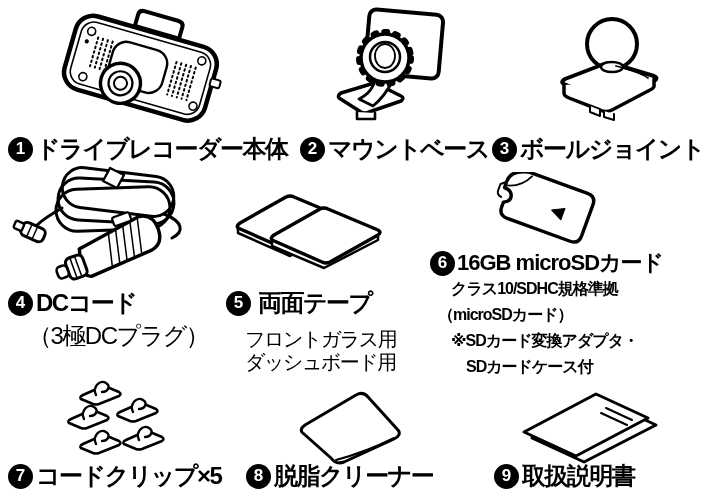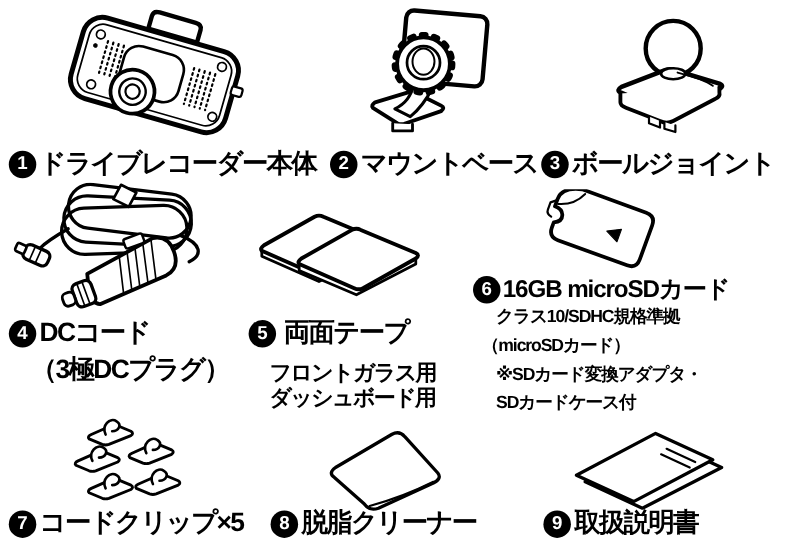--- a/index.html
+++ b/index.html
@@ -14,21 +14,21 @@
   .label{
     position:absolute;display:flex;align-items:center;gap:3px;
     font-weight:700;font-size:24px;letter-spacing:-1.5px;line-height:28px;white-space:nowrap;
   }
   .badge{
     flex:0 0 auto;width:25px;height:25px;border-radius:50%;background:#000;color:#fff;
     display:inline-flex;align-items:center;justify-content:center;
     font-size:17px;font-weight:700;letter-spacing:0;
   }
   .sub{
-    position:absolute;font-weight:700;white-space:nowrap;letter-spacing:-1.5px;
+    position:absolute;font-weight:400;white-space:nowrap;letter-spacing:-1.5px;
   }
   .sub-big{font-size:24px;}
   .sub-small{font-size:20px;line-height:23px;}
   .sd-block{position:absolute;left:430px;top:250px;font-weight:700;letter-spacing:-1px;}
   .sd-line1{display:flex;align-items:center;gap:2px;font-size:22px;line-height:26px;white-space:nowrap;}
   .sd-line{font-size:16px;line-height:26px;white-space:nowrap;}
 </style>
 </head>
 <body>
 
@@ -185,21 +185,21 @@
   <div class="sub sub-small" style="left:245px;top:328px;">フロントガラス用</div>
 
   <div class="sd-block">
     <div class="sd-line1">
       <span class="badge">6</span>
       <span>16GB microSDカード</span>
     </div>
     <div class="sd-line" style="margin-left:21px;">クラス10/SDHC規格準拠</div>
     <div class="sd-line" style="margin-left:8px;">（microSDカード）</div>
     <div class="sd-line" style="margin-left:21px;">※SDカード変換アダプタ・</div>
-    <div class="sd-line" style="margin-left:21px;">SDカードケース付</div>
+    <div class="sd-line" style="margin-left:36px;">SDカードケース付</div>
   </div>
 
   <div class="label" style="left:8px;top:462px;">
     <span class="badge">7</span>
     <span>コードクリップ×5</span>
   </div>
   <div class="label" style="left:246px;top:462px;">
     <span class="badge">8</span>
     <span>脱脂クリーナー</span>
   </div>

